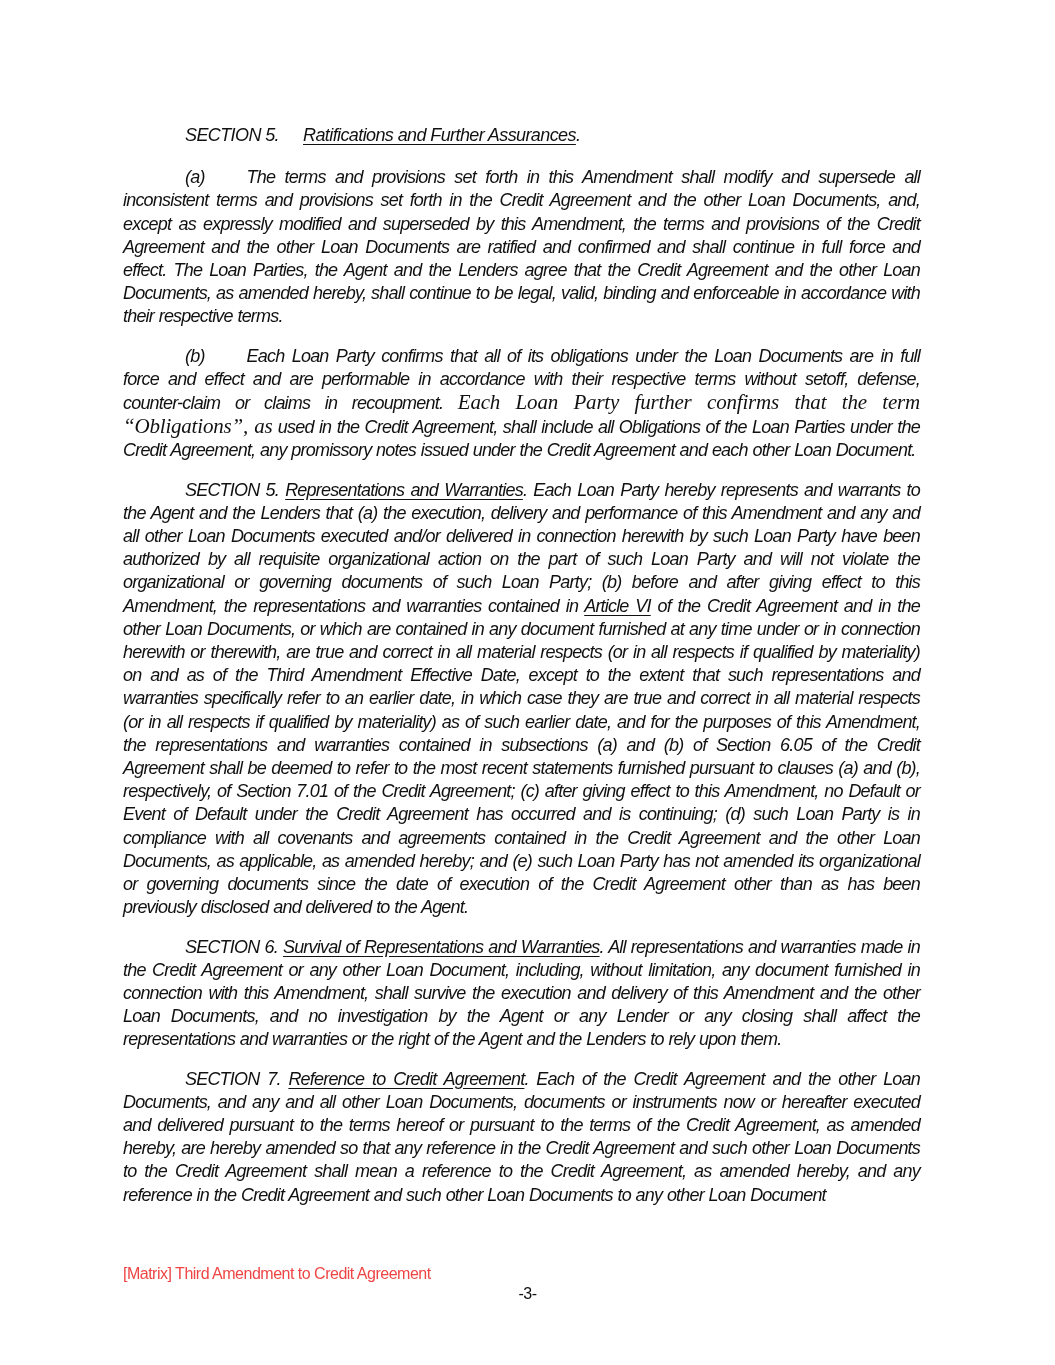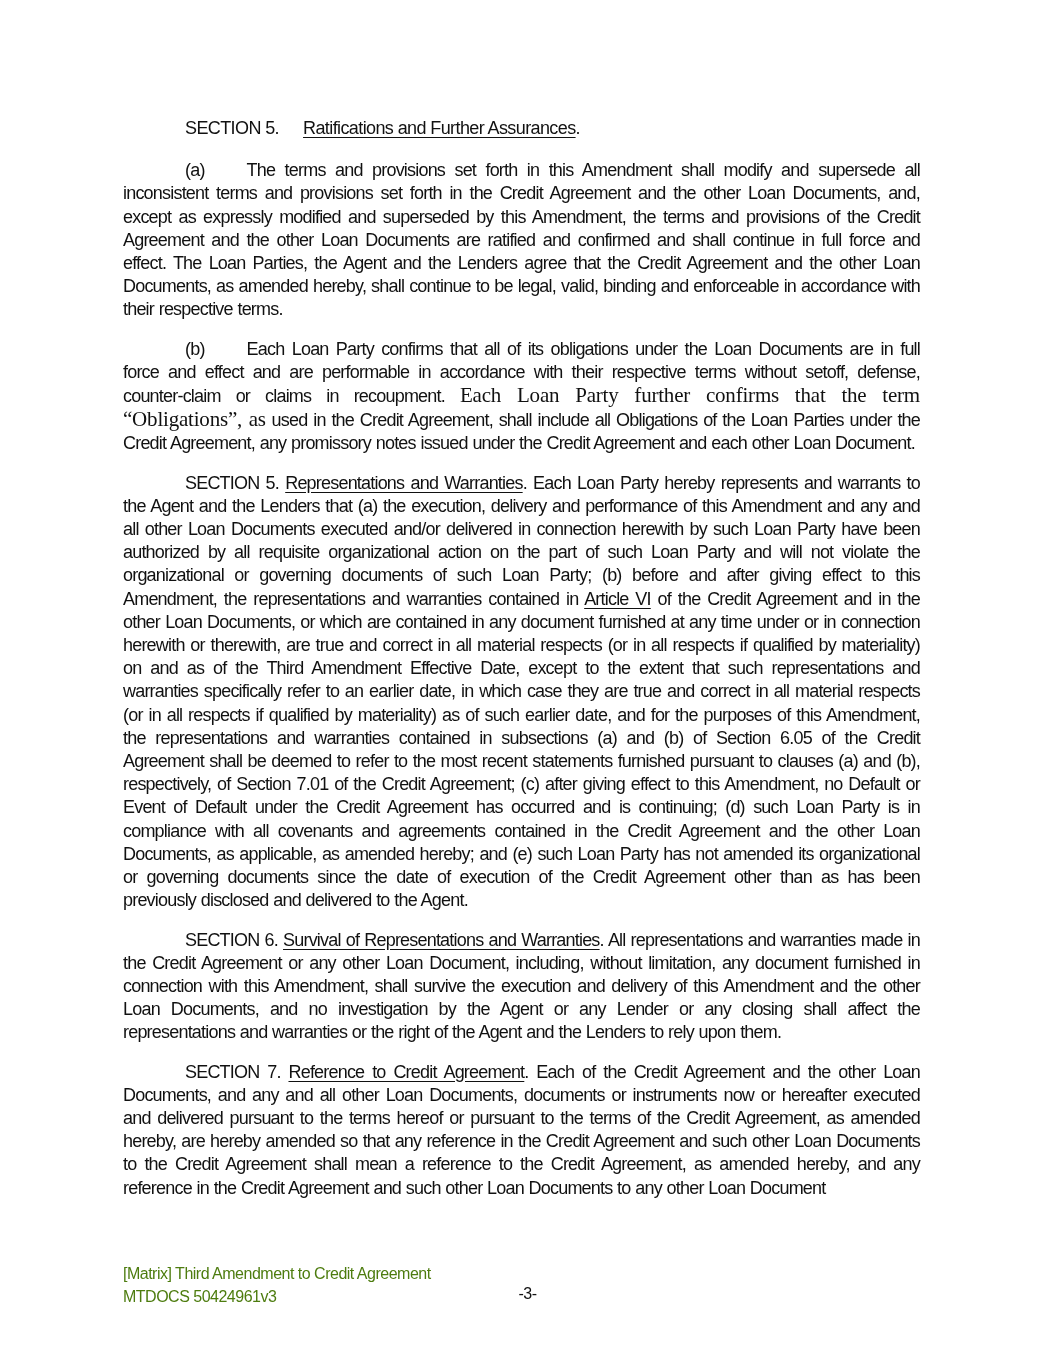--- a/index.html
+++ b/index.html
@@ -8,22 +8,23 @@
     width: 1055px;
     height: 1365px;
     background: #ffffff;
     font-family: "Liberation Sans", sans-serif;
     color: #111111;
     overflow: hidden;
   }
   .content {
     position: absolute;
     left: 123px;
-    top: 117px;
+    top: 124px;
     width: 809px;
+    font-style: italic;
   }
   p.para {
     margin: 0 12px 16px 0;
     font-size: 18px;
     letter-spacing: -0.8px;
     word-spacing: 0.5px;
     line-height: 23.2px;
     text-align: justify;
     text-indent: 62px;
   }
@@ -43,21 +44,21 @@
     letter-spacing: -0.2px;
   }
   .footer {
     position: absolute;
     left: 123px;
     top: 1262px;
     font-size: 16px;
     letter-spacing: -0.5px;
     line-height: 23px;
     text-align: left;
-    color: #4d7c0f;
+    color: #ef4444;
   }
   .pagenum {
     position: absolute;
     left: 0;
     top: 1285px;
     width: 1055px;
     text-align: center;
     font-size: 16px;
     letter-spacing: -0.5px;
     color: #111111;
@@ -78,17 +79,16 @@
     <p class="para"><span>SECTION 5. </span><span class="u">Representations and Warranties</span><span>. Each Loan Party hereby represents and warrants to the Agent and the Lenders that (a) the execution, delivery and performance of this Amendment and any and all other Loan Documents executed and/or delivered in connection herewith by such Loan Party have been authorized by all requisite organizational action on the part of such Loan Party and will not violate the organizational or governing documents of such Loan Party; (b) before and after giving effect to this Amendment, the representations and warranties contained in </span><span class="u">Article VI</span><span> of the Credit Agreement and in the other Loan Documents, or which are contained in any document furnished at any time under or in connection herewith or therewith, are true and correct in all material respects (or in all respects if qualified by materiality) on and as of the Third Amendment Effective Date, except to the extent that such representations and warranties specifically refer to an earlier date, in which case they are true and correct in all material respects (or in all respects if qualified by materiality) as of such earlier date, and for the purposes of this Amendment, the representations and warranties contained in subsections (a) and (b) of Section 6.05 of the Credit Agreement shall be deemed to refer to the most recent statements furnished pursuant to clauses (a) and (b), respectively, of Section 7.01 of the Credit Agreement; (c) after giving effect to this Amendment, no Default or Event of Default under the Credit Agreement has occurred and is continuing; (d) such Loan Party is in compliance with all covenants and agreements contained in the Credit Agreement and the other Loan Documents, as applicable, as amended hereby; and (e) such Loan Party has not amended its organizational or governing documents since the date of execution of the Credit Agreement other than as has been previously disclosed and delivered to the Agent.</span></p>
 
     <p class="para"><span>SECTION 6. </span><span class="u">Survival of Representations and Warranties</span><span>. All representations and warranties made in the Credit Agreement or any other Loan Document, including, without limitation, any document furnished in connection with this Amendment, shall survive the execution and delivery of this Amendment and the other Loan Documents, and no investigation by the Agent or any Lender or any closing shall affect the representations and warranties or the right of the Agent and the Lenders to rely upon them.</span></p>
 
     <p class="para"><span>SECTION 7. </span><span class="u">Reference to Credit Agreement</span><span>. Each of the Credit Agreement and the other Loan Documents, and any and all other Loan Documents, documents or instruments now or hereafter executed and delivered pursuant to the terms hereof or pursuant to the terms of the Credit Agreement, as amended hereby, are hereby amended so that any reference in the Credit Agreement and such other Loan Documents to the Credit Agreement shall mean a reference to the Credit Agreement, as amended hereby, and any reference in the Credit Agreement and such other Loan Documents to any other Loan Document</span></p>
 
   </div>
 
   <div class="footer">
     <div>[Matrix] Third Amendment to Credit Agreement</div>
-    <div>MTDOCS 50424961v3</div>
   </div>
 
   <div class="pagenum">-3-</div>
 </div>
 
 </body></html>

